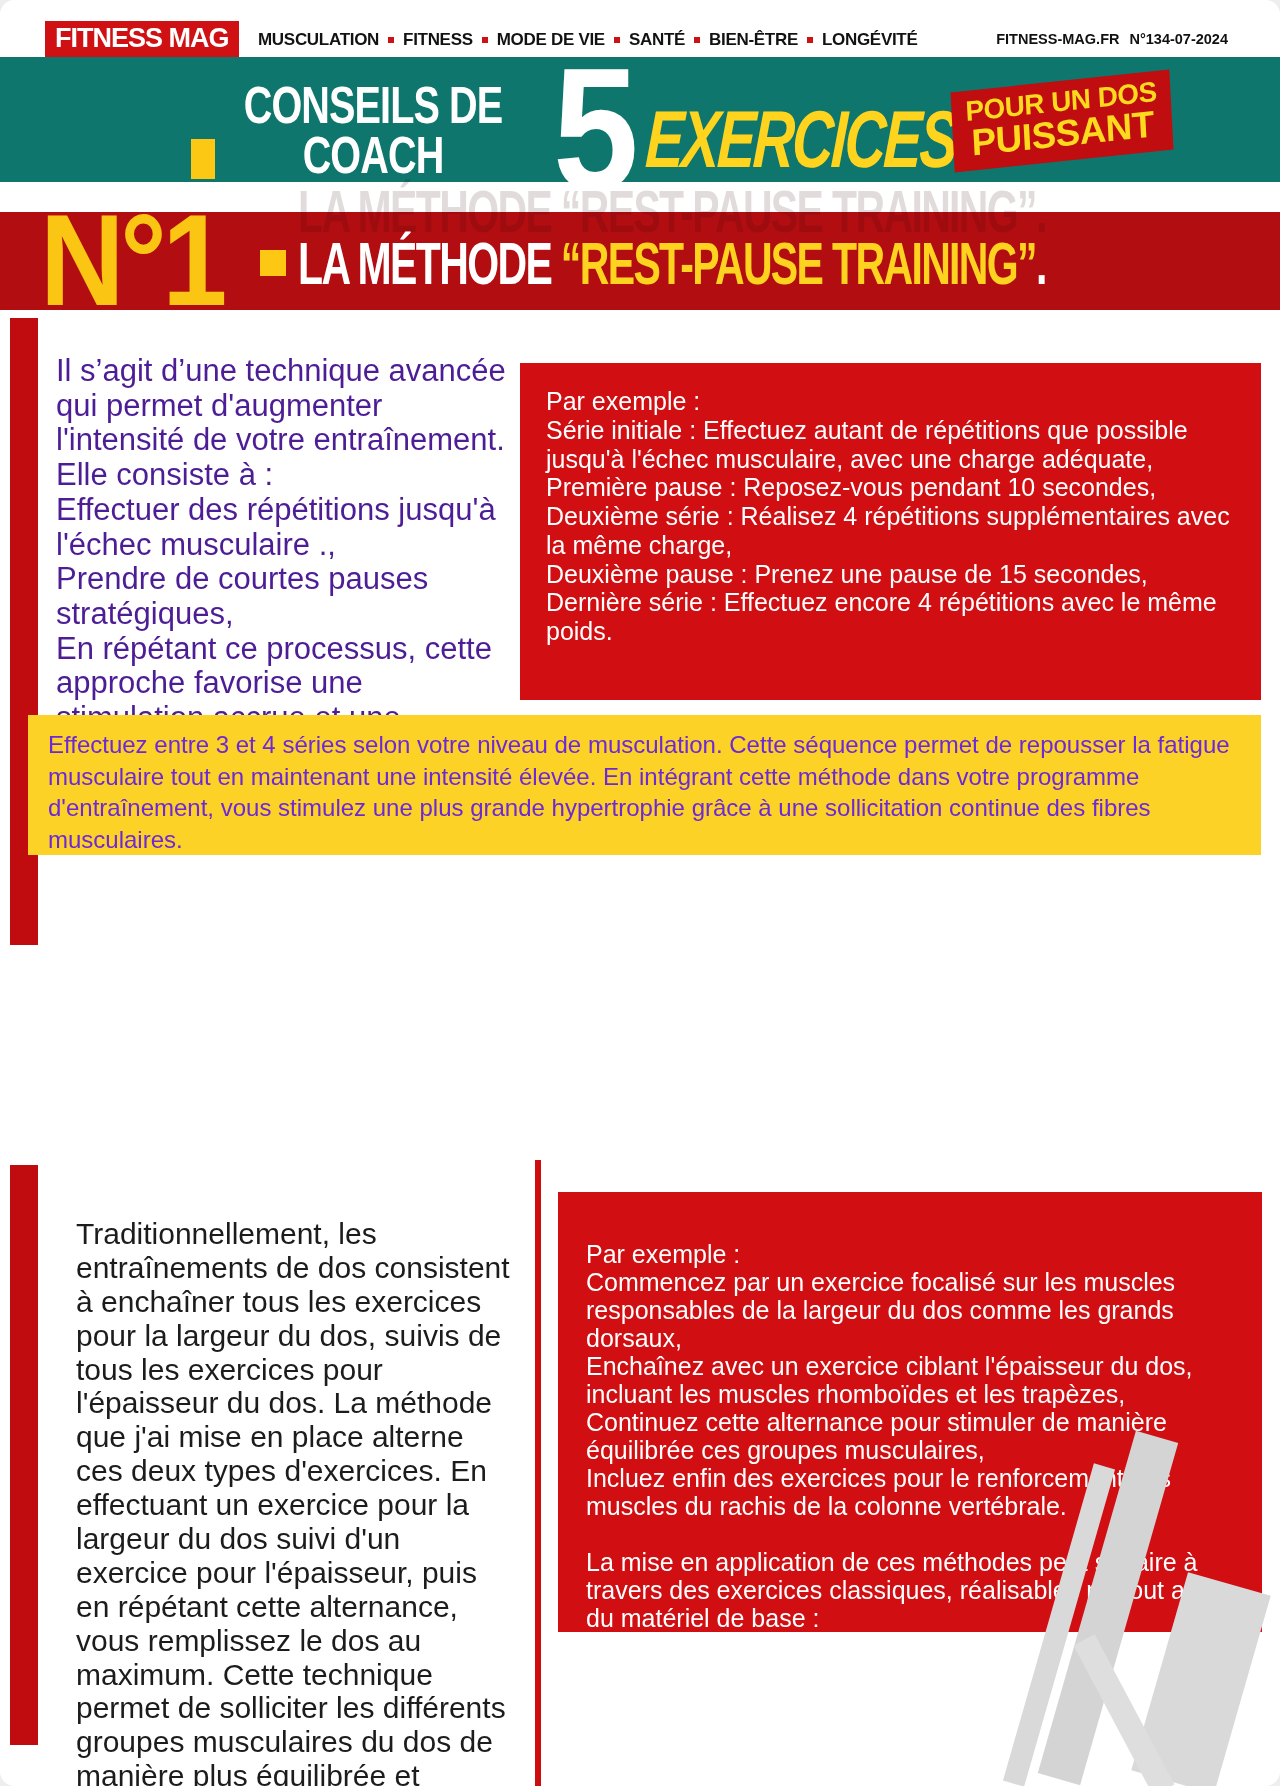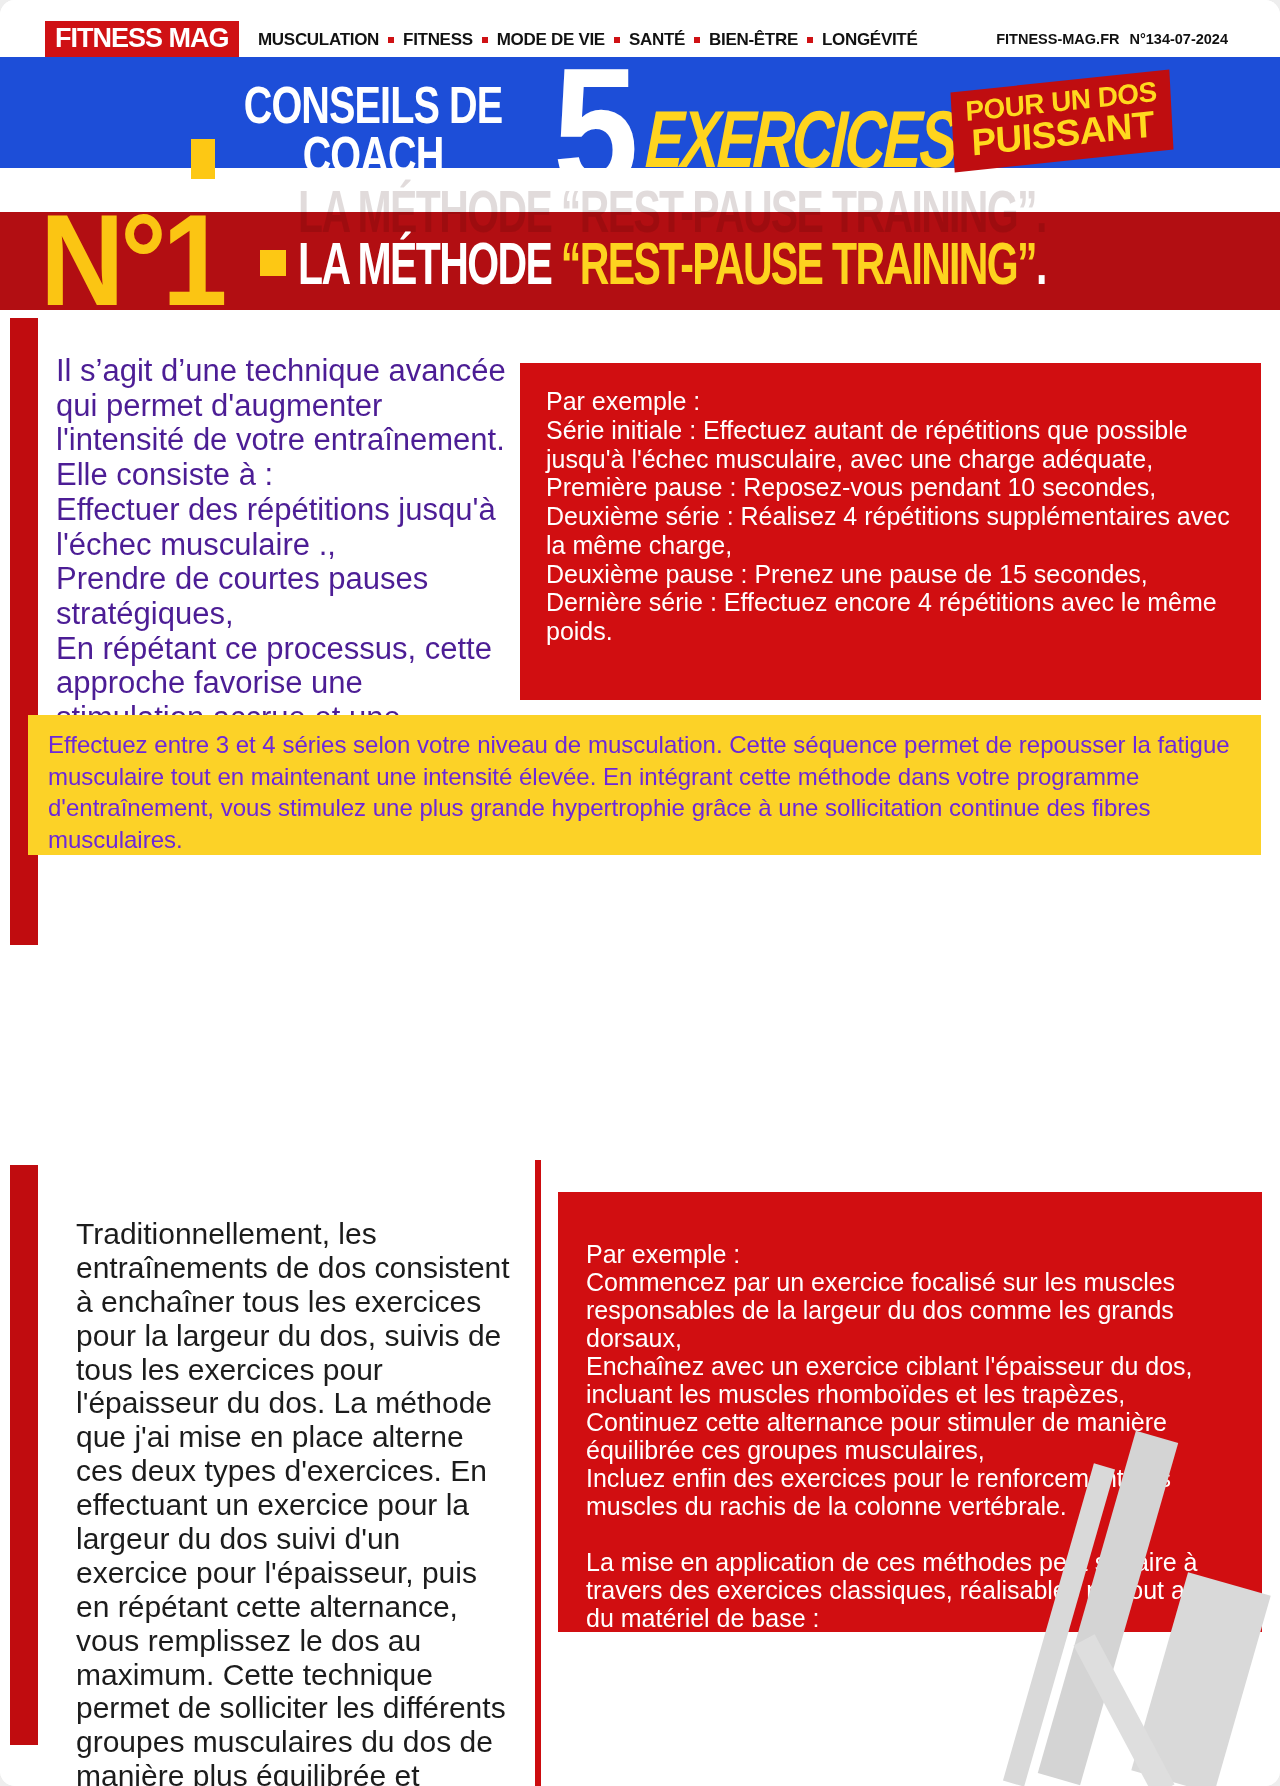--- a/index.html
+++ b/index.html
@@ -10,21 +10,21 @@
   .topbar{position:absolute;left:0;top:0;width:1280px;height:57px;background:#fff;}
   .brand{position:absolute;left:45px;top:21px;background:#cf1114;color:#fff;
          font-weight:bold;font-size:27px;letter-spacing:-1px;padding:2px 10px 5px;white-space:nowrap;}
   .nav{position:absolute;left:258px;top:30px;display:flex;align-items:center;gap:9px;}
   .nav-item{font-weight:bold;font-size:17px;color:#121212;letter-spacing:-0.3px;white-space:nowrap;}
   .nav-sep{width:6px;height:6px;background:#cf1114;}
   .issue-info{position:absolute;right:52px;top:31px;font-weight:bold;font-size:14.5px;color:#111;
               display:flex;gap:10px;white-space:nowrap;}
 
   
-  .hero{position:absolute;left:0;top:57px;width:1280px;height:111px;background:#1d4ed8;}
+  .hero{position:absolute;left:0;top:57px;width:1280px;height:125px;background:#0f766e;}
   .coach-photo{position:absolute;left:33px;top:13px;width:133px;height:138px;border-radius:50%;
       z-index:5;
       background:
         radial-gradient(ellipse 34px 26px at 50% 24%, #2b252 0 58%, transparent 60%),
         radial-gradient(ellipse 36px 24px at 50% 20%, #262220 0 60%, transparent 62%),
         radial-gradient(ellipse 27px 37px at 50% 46%, #b97f61 0 60%, transparent 62%),
         radial-gradient(ellipse 52px 30px at 50% 96%, #a86b50 0 60%, transparent 62%),
         #c7c4bf;}
   .kicker{position:absolute;left:228px;top:22px;width:290px;text-align:center;color:#fff;
           font-weight:bold;font-size:44px;line-height:0.98;letter-spacing:-1px;

